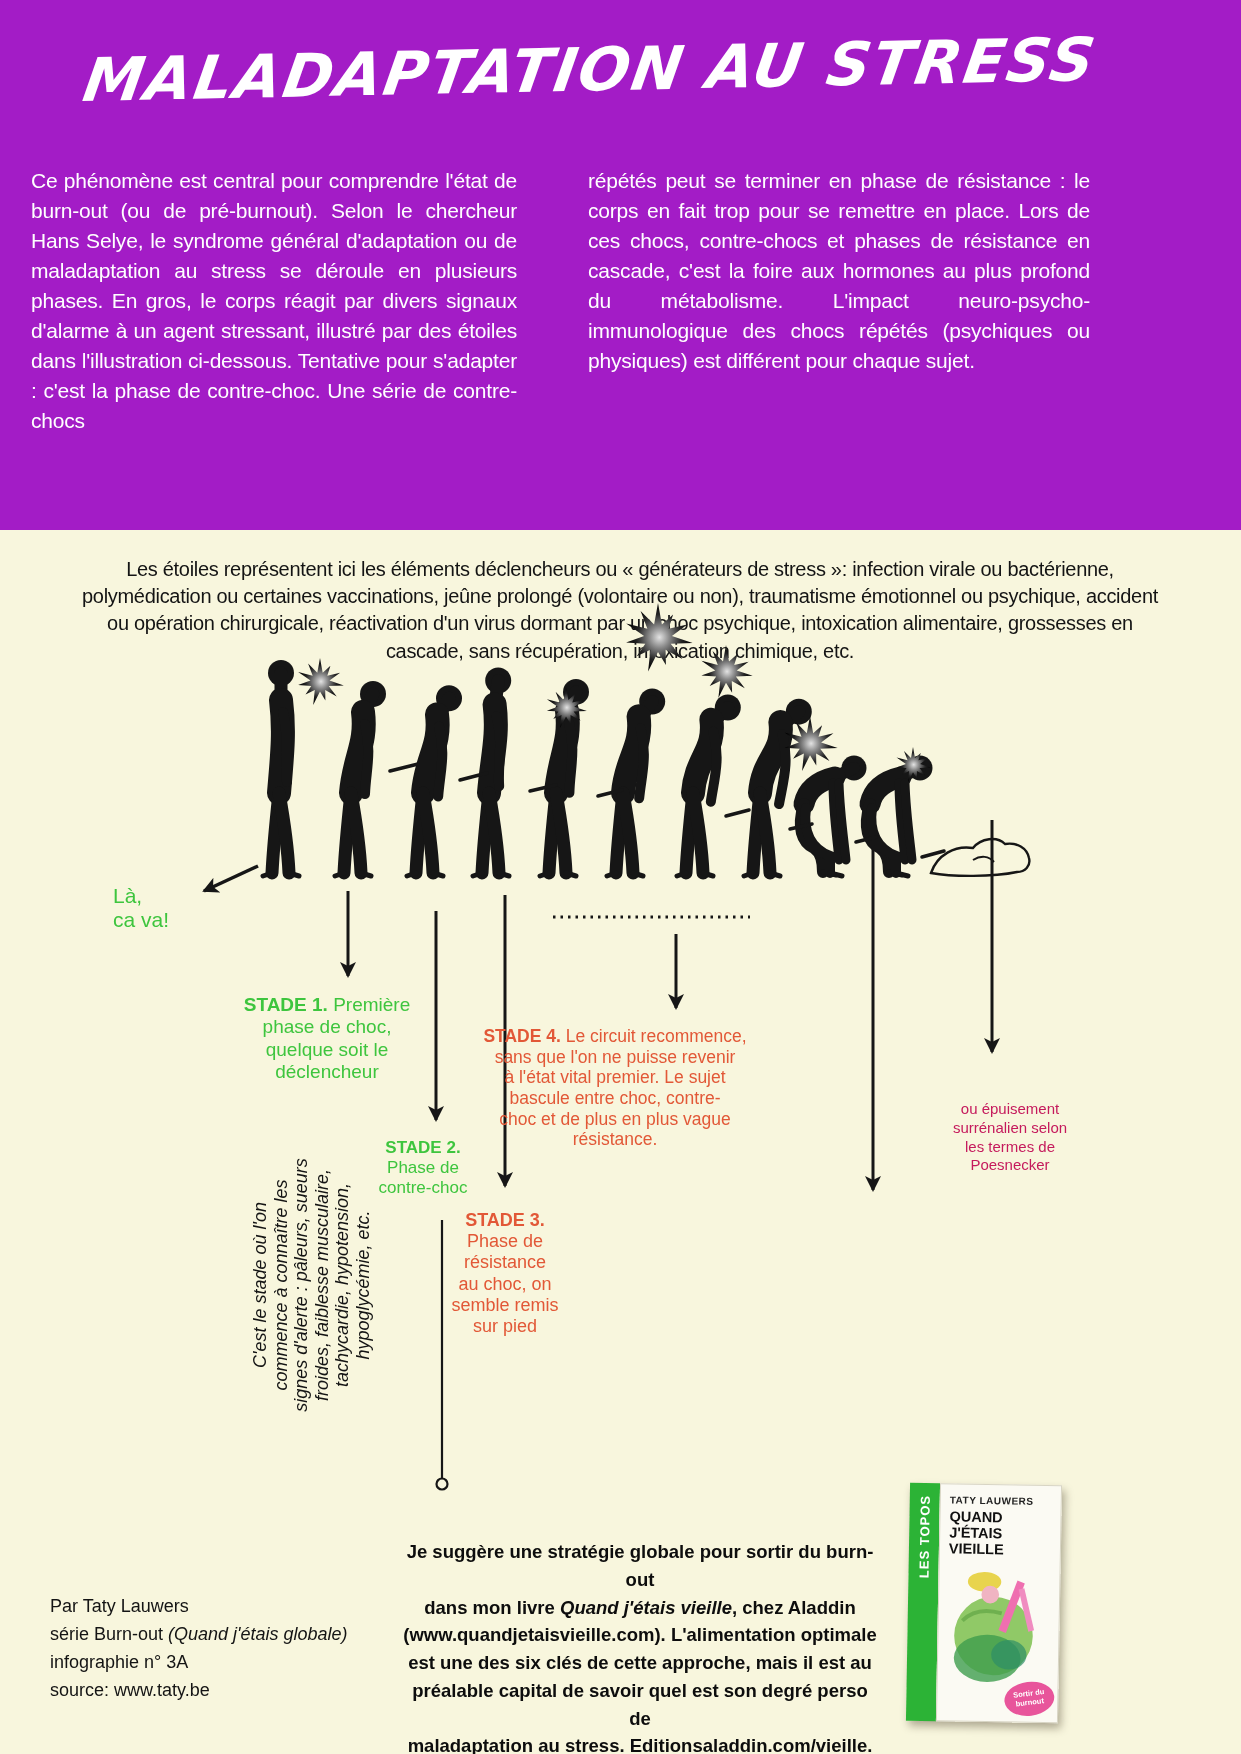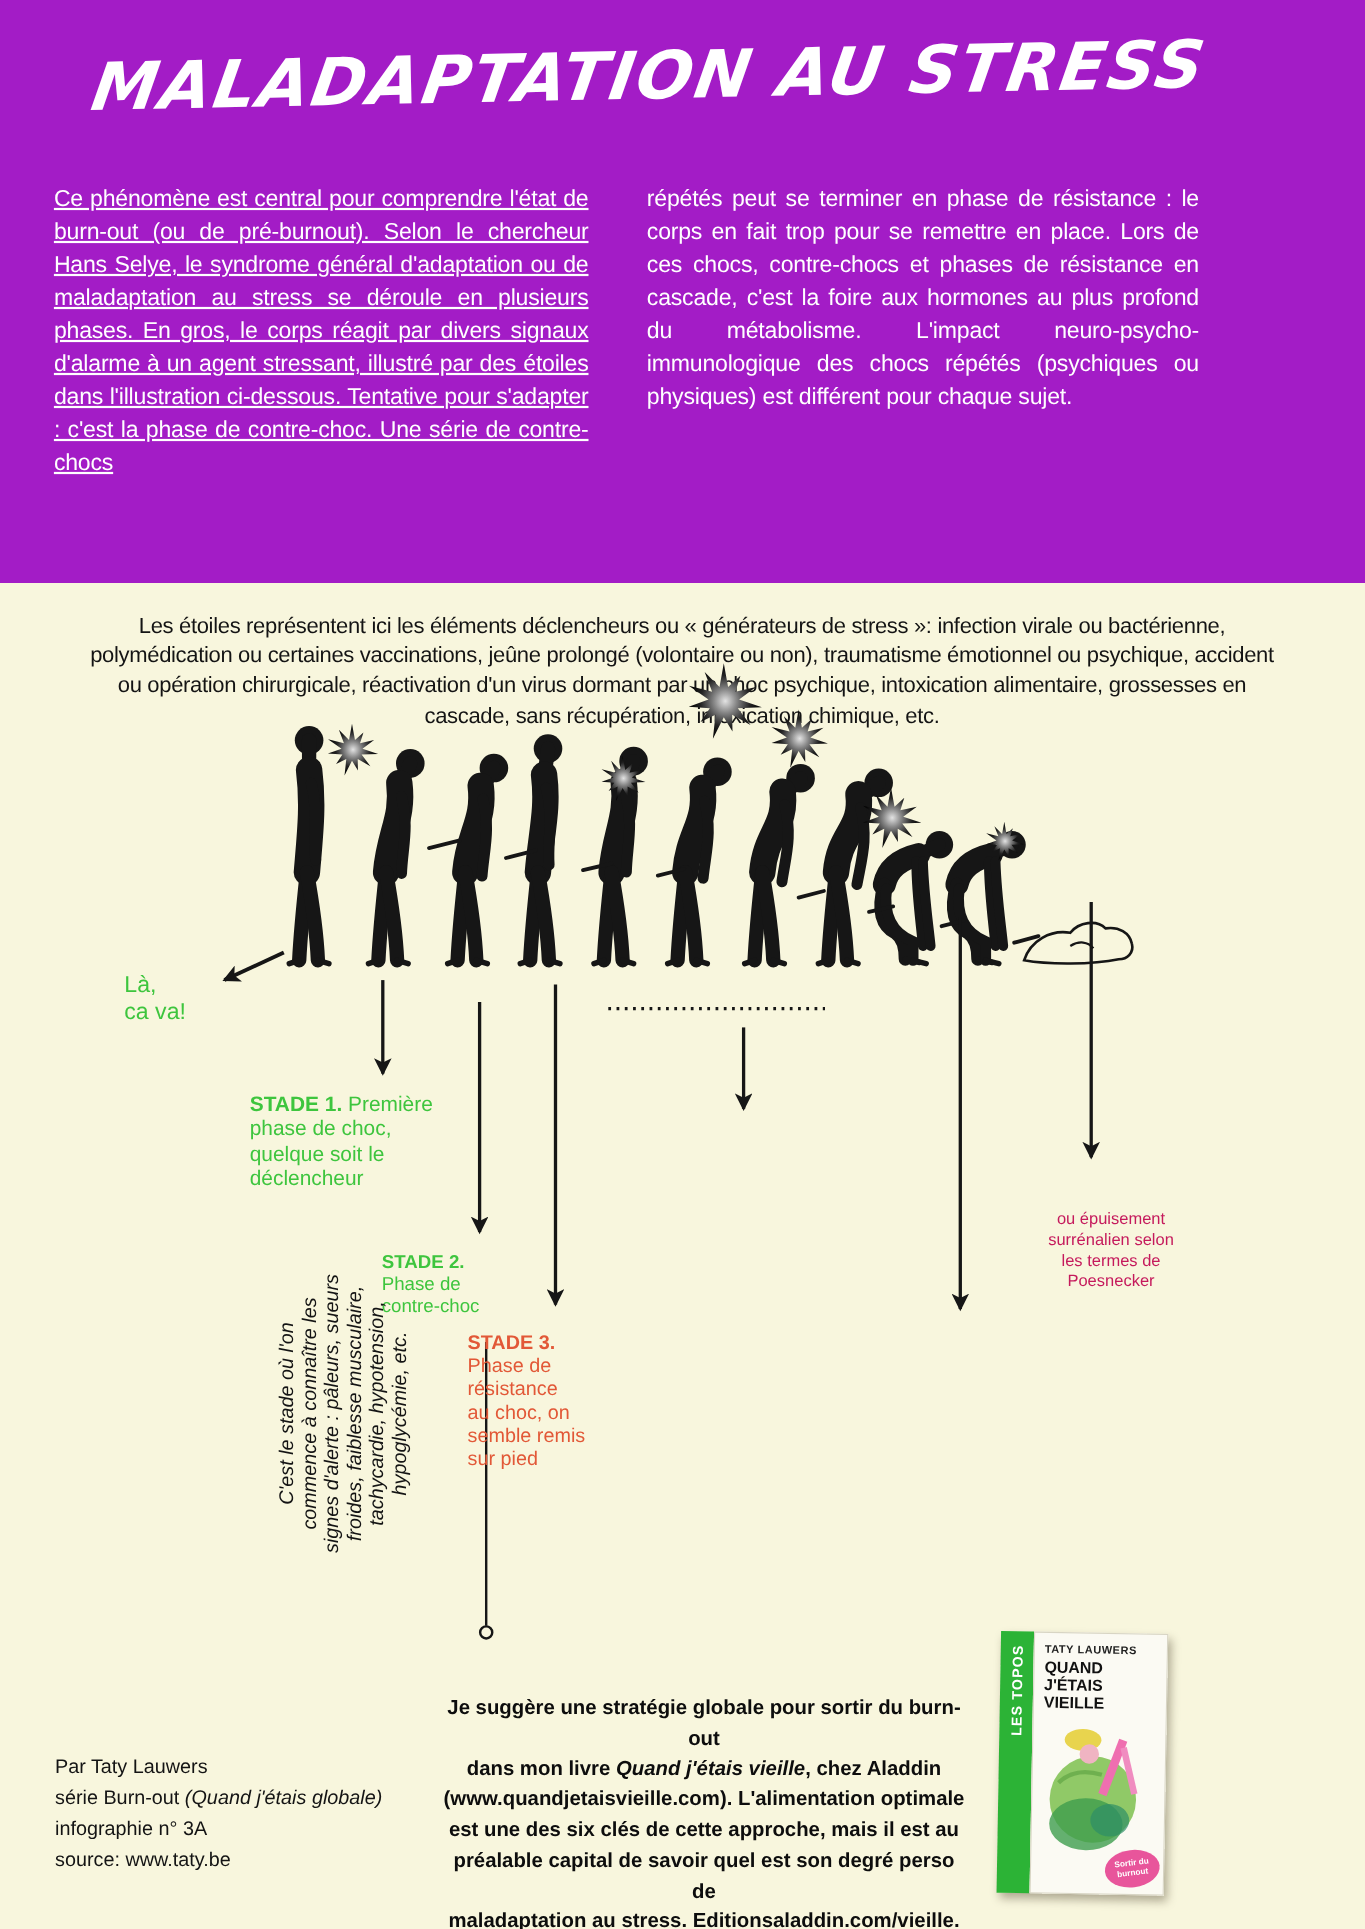--- a/index.html
+++ b/index.html
@@ -6,29 +6,29 @@
   #page{position:relative;width:1241px;height:1754px;background:#f8f6dd;overflow:hidden;
         font-family:"Liberation Sans",sans-serif;color:#161616;}
   .abs{position:absolute;}
   
   .purple{left:0;top:0;width:1241px;height:530px;background:#a31cc6;}
   .title{left:86px;top:34px;width:1060px;color:#ffffff;
          font-family:"DejaVu Sans",sans-serif;font-style:italic;font-weight:900;
          font-size:60px;letter-spacing:2px;text-transform:uppercase;
          transform:skewX(-10deg) rotate(-1.2deg);white-space:nowrap;}
   .hcol{color:#fff;font-size:21px;line-height:1.43;text-align:justify;letter-spacing:-0.2px;}
-  .colL{left:49px;top:166px;width:486px;text-decoration:underline;}
+  .colL{left:31px;top:166px;width:486px;}
   .colR{left:588px;top:166px;width:502px;}
   
   .triggers{left:72px;top:556px;width:1096px;text-align:center;font-size:20px;
             line-height:1.36;color:#141414;letter-spacing:-0.3px;}
   
   .prelines{white-space:pre-line;}
   .ok{left:113px;top:884px;font-size:21px;line-height:1.15;color:#3ec53e;}
-  .stage{line-height:1.18;}
+  .stage{text-align:center;line-height:1.18;}
   .stage b{font-weight:bold;}
   .st1{left:227px;top:994px;width:200px;font-size:19px;color:#3ec53e;}
   .st2{left:347px;top:1138px;width:152px;font-size:17px;color:#3ec53e;}
   .st3{left:425px;top:1210px;width:160px;font-size:18px;color:#e25837;}
   .st4{left:480px;top:1026px;width:270px;font-size:17.5px;color:#e25837;}
   .st5{left:735px;top:1224px;width:240px;font-size:17px;color:#c51a5c;}
   .ex{left:920px;top:1100px;width:180px;font-size:15px;color:#c51a5c;text-align:center;line-height:1.25;}
   .alert-note{left:165px;top:1220px;width:300px;height:130px;transform:rotate(-90deg);
               font-size:18px;font-style:italic;text-align:center;line-height:1.14;color:#141414;}
   
@@ -220,20 +220,26 @@
 Phase de
 contre-choc</span></div>
 
   <div class="abs stage st3 prelines"><b>STADE 3.</b><span>
 Phase de
 résistance
 au choc, on
 semble remis
 sur pied</span></div>
 
+  <div class="abs stage st4 prelines"><b>STADE 4.</b><span>  Le circuit recommence,
+sans que l'on ne puisse revenir
+à l'état vital premier. Le sujet
+bascule entre choc, contre-
+choc et de plus en plus vague
+résistance.</span></div>
 
 
   <div class="abs ex prelines">ou épuisement
 surrénalien selon
 les termes de
 Poesnecker</div>
 
   <div class="abs alert-note prelines">C'est le stade où l'on
 commence  à connaître les
 signes d'alerte : pâleurs, sueurs

